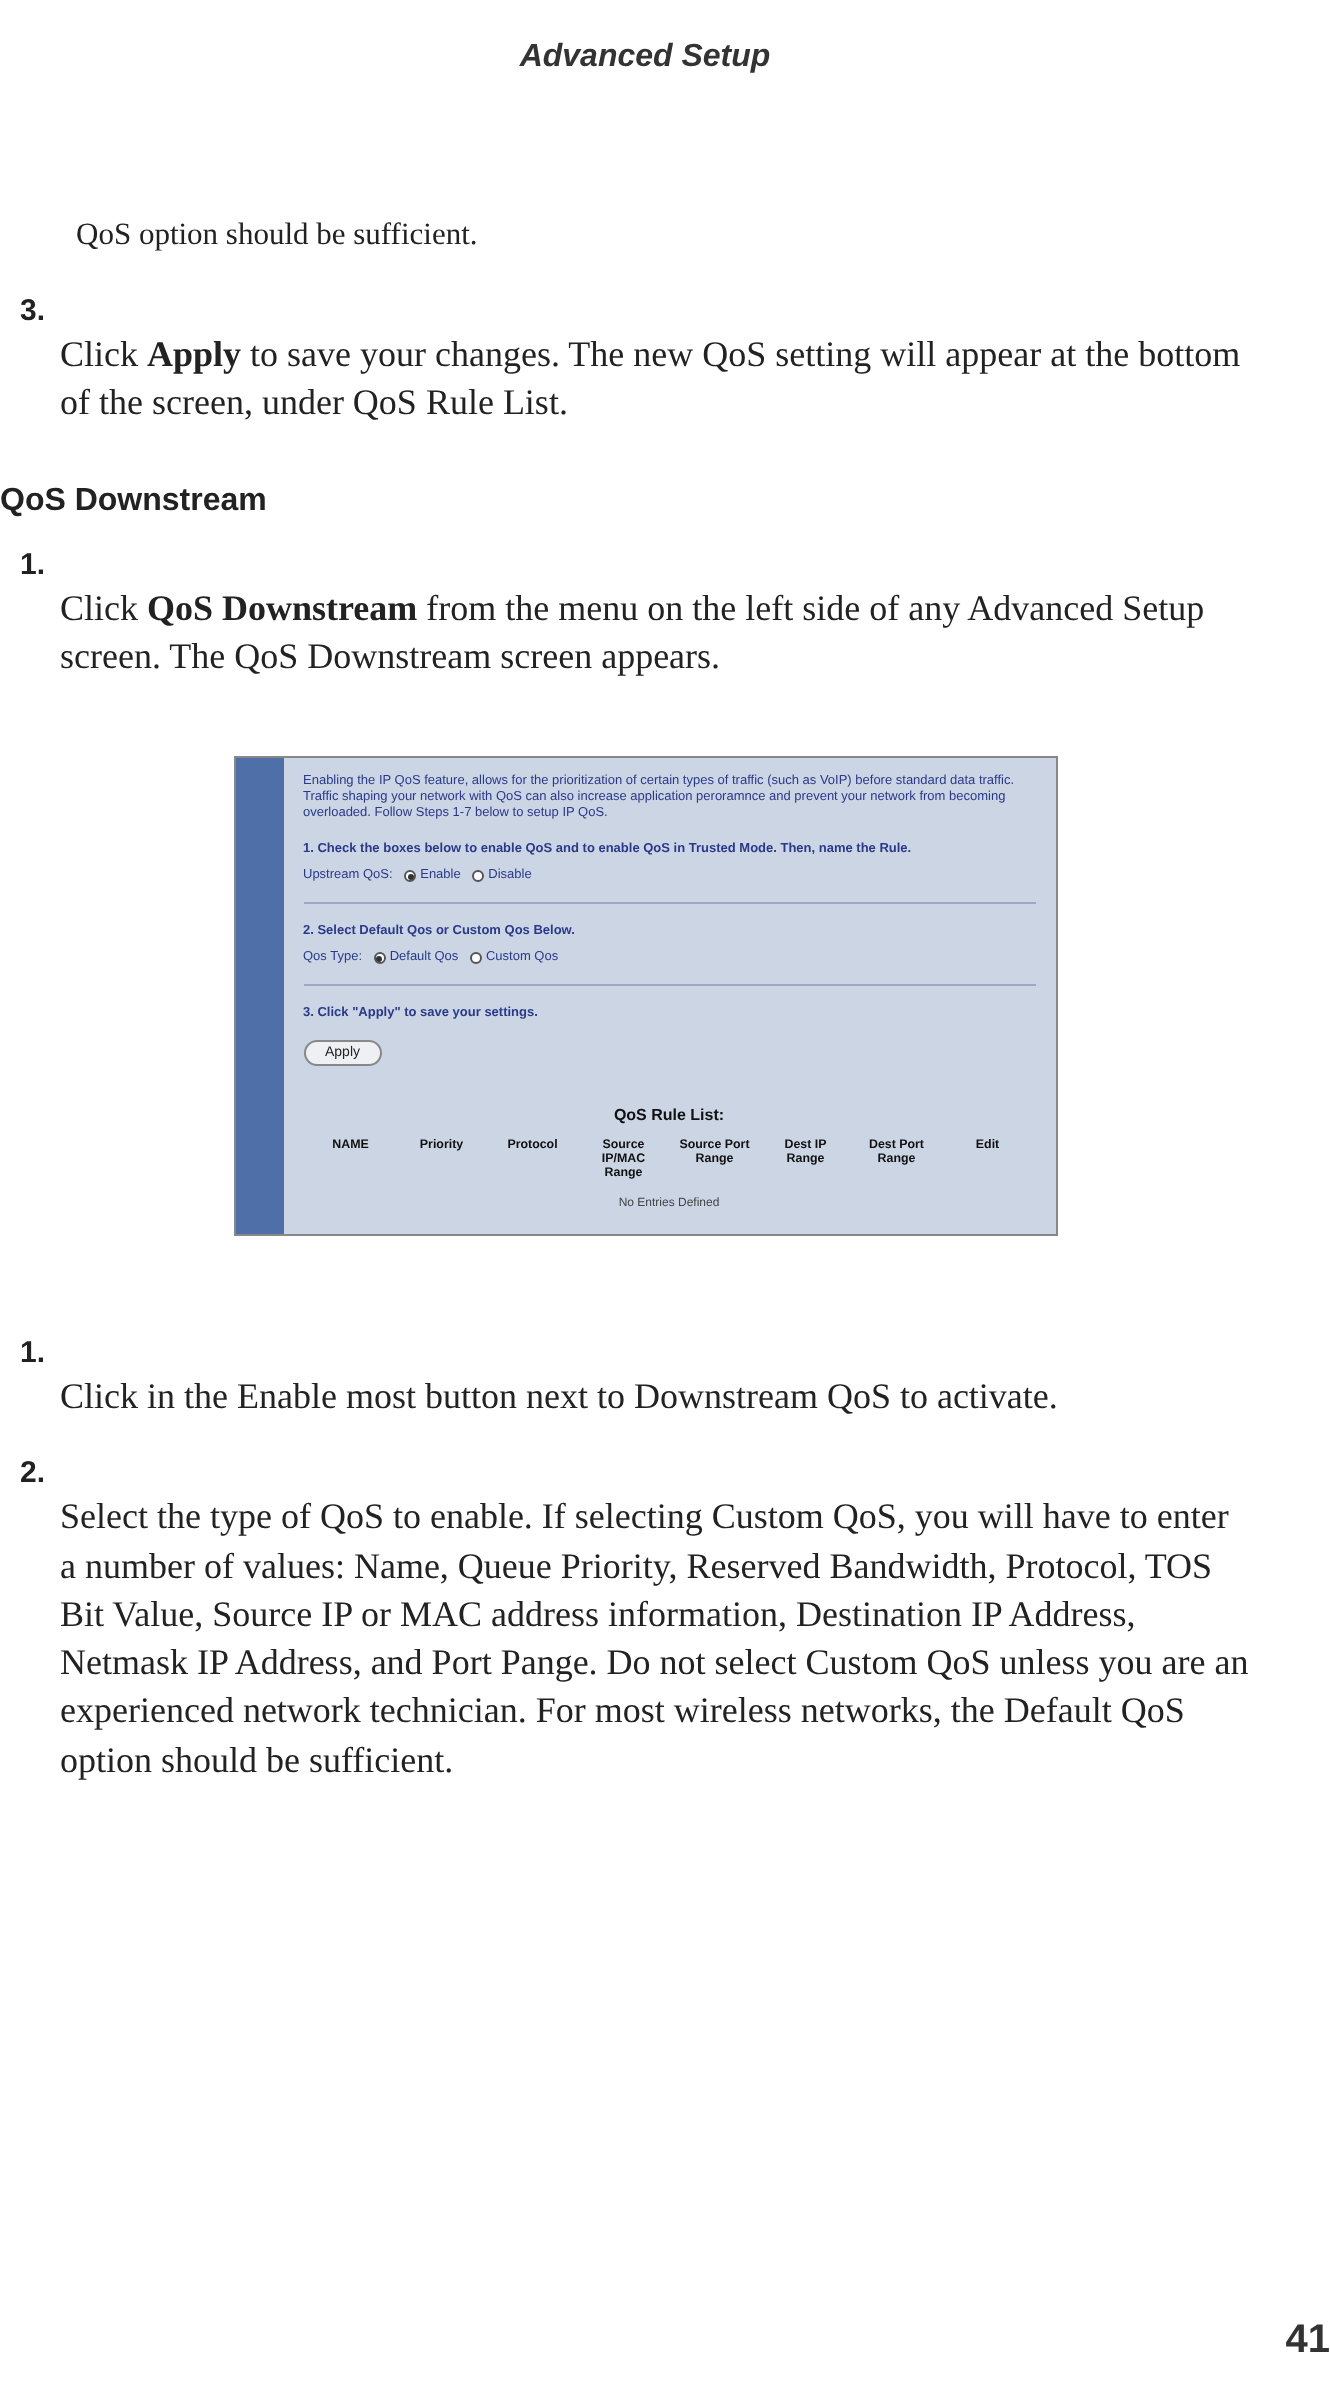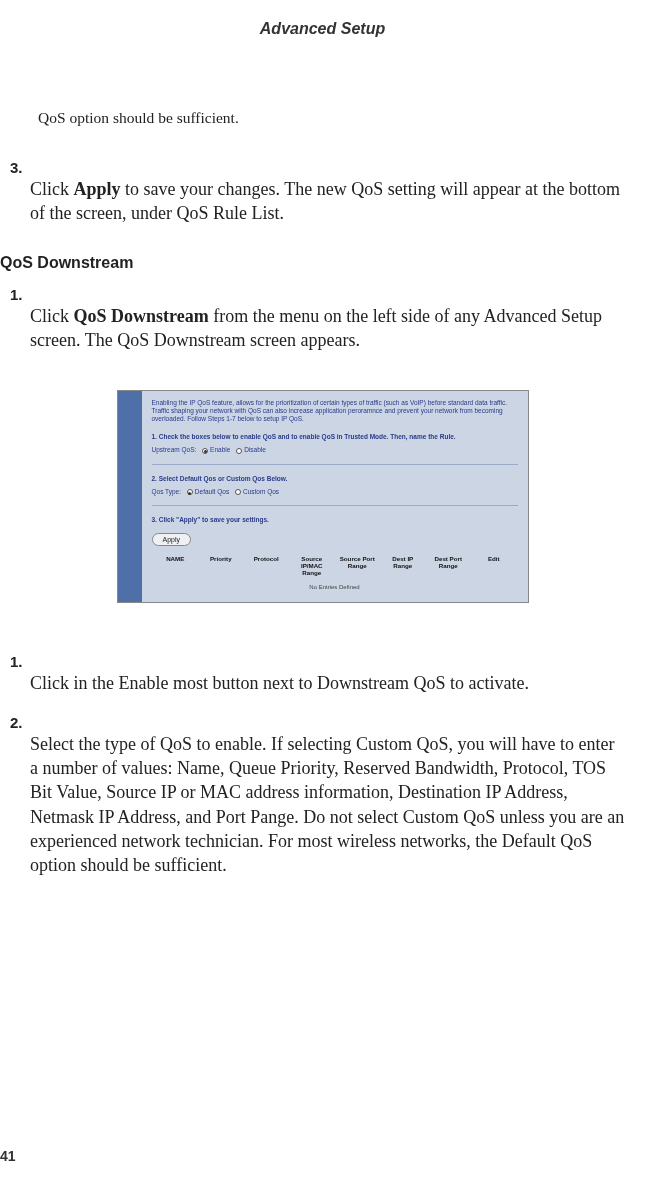--- a/index.html
+++ b/index.html
@@ -19,21 +19,21 @@
       font-size: 16px;
       color: #333;
       margin-bottom: 70px;
       font-style: italic;
     }
     .para {
       font-size: 15.5px;
       line-height: 1.35;
       margin-left: 38px;
       margin-right: 0;
-      margin-bottom: 30px;
+      margin-bottom: 18px;
     }
     .ordered {
       margin-left: 10px;
       margin-bottom: 18px;
     }
     .ordered .num {
       font-family: "Trebuchet MS", Arial, sans-serif;
       font-weight: bold;
       font-size: 15px;
       color: #222;
@@ -96,23 +96,23 @@
     .ui-apply {
       display:inline-block; background:#eef0f3; border:1px solid #888;
       border-radius:8px; padding:2px 10px; font-size:7px; color:#222;
       margin:4px 0 10px 0;
     }
     .ui-rule-title { text-align:center; font-weight:bold; font-size:8px; color:#111; margin:10px 0 8px 0; }
     .ui-table { display:flex; gap:6px; font-weight:bold; font-size:6.2px; color:#111; text-align:center; padding:0 4px 4px 4px; }
     .ui-table span { flex:1; line-height:1.1; }
     .ui-noentries { text-align:center; font-size:6px; color:#444; padding:4px 0 12px 0; }
     .page-num {
-      position:absolute; bottom:28px; left:0; right:0;
-      text-align:left; font-family:"Trebuchet MS", Arial, sans-serif;
-      font-weight:bold; font-size:14px; color:#333;
+      position:absolute; bottom:10px; left:0; right:0;
+      text-align:right; font-family:"Trebuchet MS", Arial, sans-serif;
+      font-weight:bold; font-size:20px; color:#333;
     }
   </style>
 </head>
 <body>
 
 <div class="header-title">Advanced Setup</div>
 
 <div class="para">QoS option should be sufficient.</div>
 
 <div class="ordered">
@@ -144,20 +144,21 @@
       <hr class="ui-hr">
       <div class="ui-step">2. Select Default Qos or Custom Qos Below.</div>
       <div class="ui-field">
         <span>Qos Type:</span>
         <span class="ui-radio sel"></span><span>Default Qos</span>
         <span class="ui-radio"></span><span>Custom Qos</span>
       </div>
       <hr class="ui-hr">
       <div class="ui-step">3. Click "Apply" to save your settings.</div>
       <div class="ui-apply">Apply</div>
+      <div class="ui-rule-title">QoS Rule List:</div>
       <div class="ui-table">
         <span>NAME</span>
         <span>Priority</span>
         <span>Protocol</span>
         <span>Source IP/MAC Range</span>
         <span>Source Port Range</span>
         <span>Dest IP Range</span>
         <span>Dest Port Range</span>
         <span>Edit</span>
       </div>

